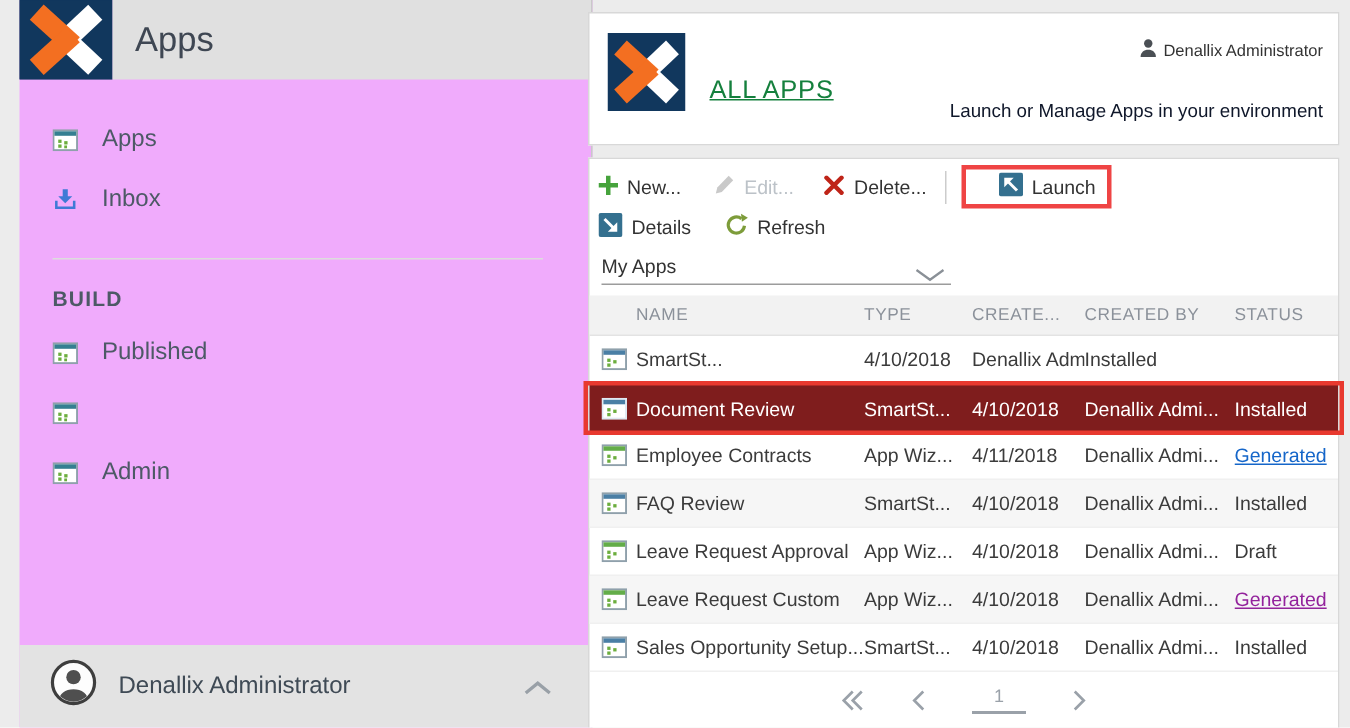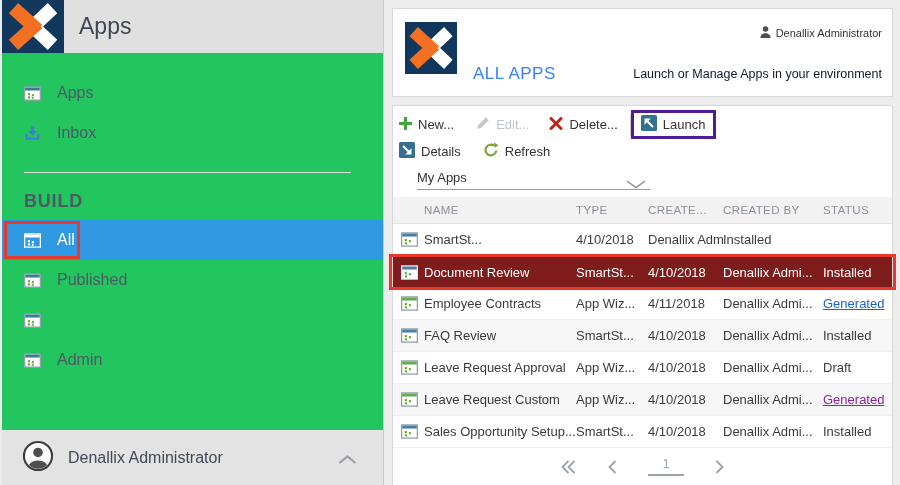--- a/index.html
+++ b/index.html
@@ -1,63 +1,63 @@
 <!DOCTYPE html>
 <html><head>
 <meta charset="utf-8">
 <style>
   * { margin:0; padding:0; box-sizing:border-box; }
   html,body { width:900px; height:485px; }
   body { font-family:"Liberation Sans", sans-serif; background:#ececec; position:relative; overflow:hidden; }
 
   
-  .sidebar { position:absolute; left:2px; top:0; width:382px; height:485px; background:#22c55e; border-right:1px solid #c9c9c9; }
+  .sidebar { position:absolute; left:13px; top:0; width:382px; height:485px; background:#f0abfc; border-right:1px solid #c9c9c9; }
   .sb-header { display:flex; height:53px; }
   .sb-logo { width:62px; height:53px; background:#11375d; flex:0 0 62px; }
   .sb-title-band { flex:1; background:#e0e0e0; display:flex; align-items:center; padding-left:15px; }
   .sb-title { font-size:23px; color:#3f4753; }
   .nav { padding-top:20px; }
   .nav-item { position:relative; display:flex; align-items:center; height:40px; padding-left:22px; cursor:pointer; }
   .nav-item .lbl { font-size:16px; color:#4d5966; margin-left:16px; }
   .nav-item.selected { background:#2f99e3; }
   .nav-item.selected .lbl { color:#fff; }
   .divider { height:1px; background:#ddd; margin:19px 32px 0 22px; }
-  .build-heading { font-size:18px; font-weight:bold; color:#4d5966; letter-spacing:0.8px; padding:18px 0 8px 22px; }
+  .build-heading { font-size:14px; font-weight:bold; color:#4d5966; letter-spacing:0.8px; padding:18px 0 8px 22px; }
   .app-ico { display:inline-flex; width:17px; }
   .app-ico .bar { fill:#357f91; }
   .app-ico .dot { fill:#6cae3e; }
   .app-ico[data-variant="smart"] .bar { fill:#4a7fa5; }
   .app-ico[data-variant="wizard"] .bar { fill:#63ad49; }
   .nav-item.selected .app-ico .frame { stroke:#fff; fill:#2f99e3; }
   .nav-item.selected .app-ico .bar { fill:#fff; }
   .nav-item.selected .app-ico .dot { fill:#fff; }
   .annot { border:3px solid #e8392f; position:absolute; pointer-events:none; z-index:3; }
   .annot-all { left:2px; top:1px; width:76px; height:38px; }
   .sb-footer { position:absolute; left:0; bottom:0; width:100%; height:55px; background:#e3e3e3; display:flex; align-items:center; padding-left:20px; cursor:pointer; }
   .sb-footer .uname { font-size:16px; color:#3f4a55; margin-left:14px; }
   .sb-footer .chev-up { position:absolute; right:26px; top:21px; }
 
   
   .card { position:absolute; background:#fff; border:1px solid #d8d8d8; }
   .hdr-card { left:392px; top:8px; width:501px; height:89px; }
   .hdr-logo { position:absolute; left:12px; top:13px; }
-  .hdr-title { position:absolute; left:80px; top:55px; font-size:17px; letter-spacing:0.5px; color:#3b82f6; }
+  .hdr-title { position:absolute; left:80px; top:41px; font-size:17px; letter-spacing:0.5px; color:#15803d;text-decoration:underline; }
   .hdr-user { position:absolute; right:10px; top:17px; display:flex; align-items:center; gap:5px; font-size:11px; color:#333; }
   .hdr-sub { position:absolute; right:10px; top:58px; font-size:12.5px; color:#0f172a; }
 
   .main-card { left:392px; top:105px; width:501px; height:461px; padding:5px 0 0 0; }
   .tb-row { display:flex; align-items:center; height:27px; padding-left:6px; }
   .tb-btn { display:inline-flex; align-items:center; gap:6px; font-size:13px; color:#333; cursor:pointer; }
   .tb-btn .t { white-space:nowrap; }
   .tb-btn.disabled { color:#bcc2c8; cursor:default; }
   .tb-sep { width:1px; height:22px; background:#ccc; display:inline-block; }
-  .launch-annot { display:inline-flex; border:3px solid #4c1d95; padding:2px 8px 2px 7px; }
+  .launch-annot { display:inline-flex; border:3px solid #ef4444; padding:2px 8px 2px 22px; margin-left:10px; }
   .mr1 { margin-right:22px; } .mr2 { margin-right:20px; } .mr3 { margin-right:12px; }
 
-  .filter { position:relative; width:233px; margin:3px 0 0 24px; border-bottom:1px solid #9c9c9c; height:22px; cursor:pointer; }
+  .filter { position:relative; width:233px; margin:3px 0 0 8px; border-bottom:1px solid #9c9c9c; height:22px; cursor:pointer; }
   .filter .val { font-size:13px; color:#333; line-height:20px; }
   .filter .dd { position:absolute; right:4px; top:7px; }
 
   .tbl { margin-top:7px; }
   .thead, .trow { display:grid; grid-template-columns:28px 152px 72px 75px 100px auto; align-items:center; padding-left:3px; }
   .thead { height:27px; background:#f2f2f2; border-bottom:1px solid #e3e3e3; }
   .thead .hc { font-size:11.5px; color:#8b919a; letter-spacing:0.4px; white-space:nowrap; overflow:hidden; }
   .trow { height:32px; font-size:13px; color:#3b3b3b; border-bottom:1px solid #f0f0f0; cursor:pointer; position:relative; }
   .trow.striped { background:#f6f6f6; }
   .trow.selected { background:#7f1d1d; color:#fff; border-bottom:none; }
@@ -116,34 +116,20 @@
             <path d="M8 1h4v5.5h3.5L10 12 4.5 6.5H8z"></path>
             <path d="M2 10v6.5h16V10h-2v4.5H4V10z"></path>
           </svg>
       </span>
       <span class="lbl">Inbox</span>
     </div>
 
     <div class="divider"></div>
     <div class="build-heading">BUILD</div>
 
-    <div class="nav-item selected">
-      <div class="annot annot-all"></div>
-      <span class="app-ico">
-        <svg viewBox="0 0 20 17" width="17" height="15">
-            <rect class="frame" x="0.75" y="0.75" width="18.5" height="15.5" fill="#fff" stroke="#8fa0ab" stroke-width="1.5"></rect>
-            <rect class="bar" x="1.5" y="1.5" width="17" height="3.5"></rect>
-            <rect class="dot" x="4.5" y="8" width="2.6" height="2.6"></rect>
-            <rect class="dot" x="9.2" y="9.2" width="2.6" height="2.6"></rect>
-            <rect class="dot" x="4.5" y="11.8" width="2.6" height="2.6"></rect>
-            <rect class="dot" x="9.2" y="12.6" width="2.2" height="2.2"></rect>
-          </svg>
-      </span>
-      <span class="lbl">All</span>
-    </div>
     <div class="nav-item">
       <span class="app-ico">
         <svg viewBox="0 0 20 17" width="17" height="15">
             <rect class="frame" x="0.75" y="0.75" width="18.5" height="15.5" fill="#fff" stroke="#8fa0ab" stroke-width="1.5"></rect>
             <rect class="bar" x="1.5" y="1.5" width="17" height="3.5"></rect>
             <rect class="dot" x="4.5" y="8" width="2.6" height="2.6"></rect>
             <rect class="dot" x="9.2" y="9.2" width="2.6" height="2.6"></rect>
             <rect class="dot" x="4.5" y="11.8" width="2.6" height="2.6"></rect>
             <rect class="dot" x="9.2" y="12.6" width="2.2" height="2.2"></rect>
           </svg>

